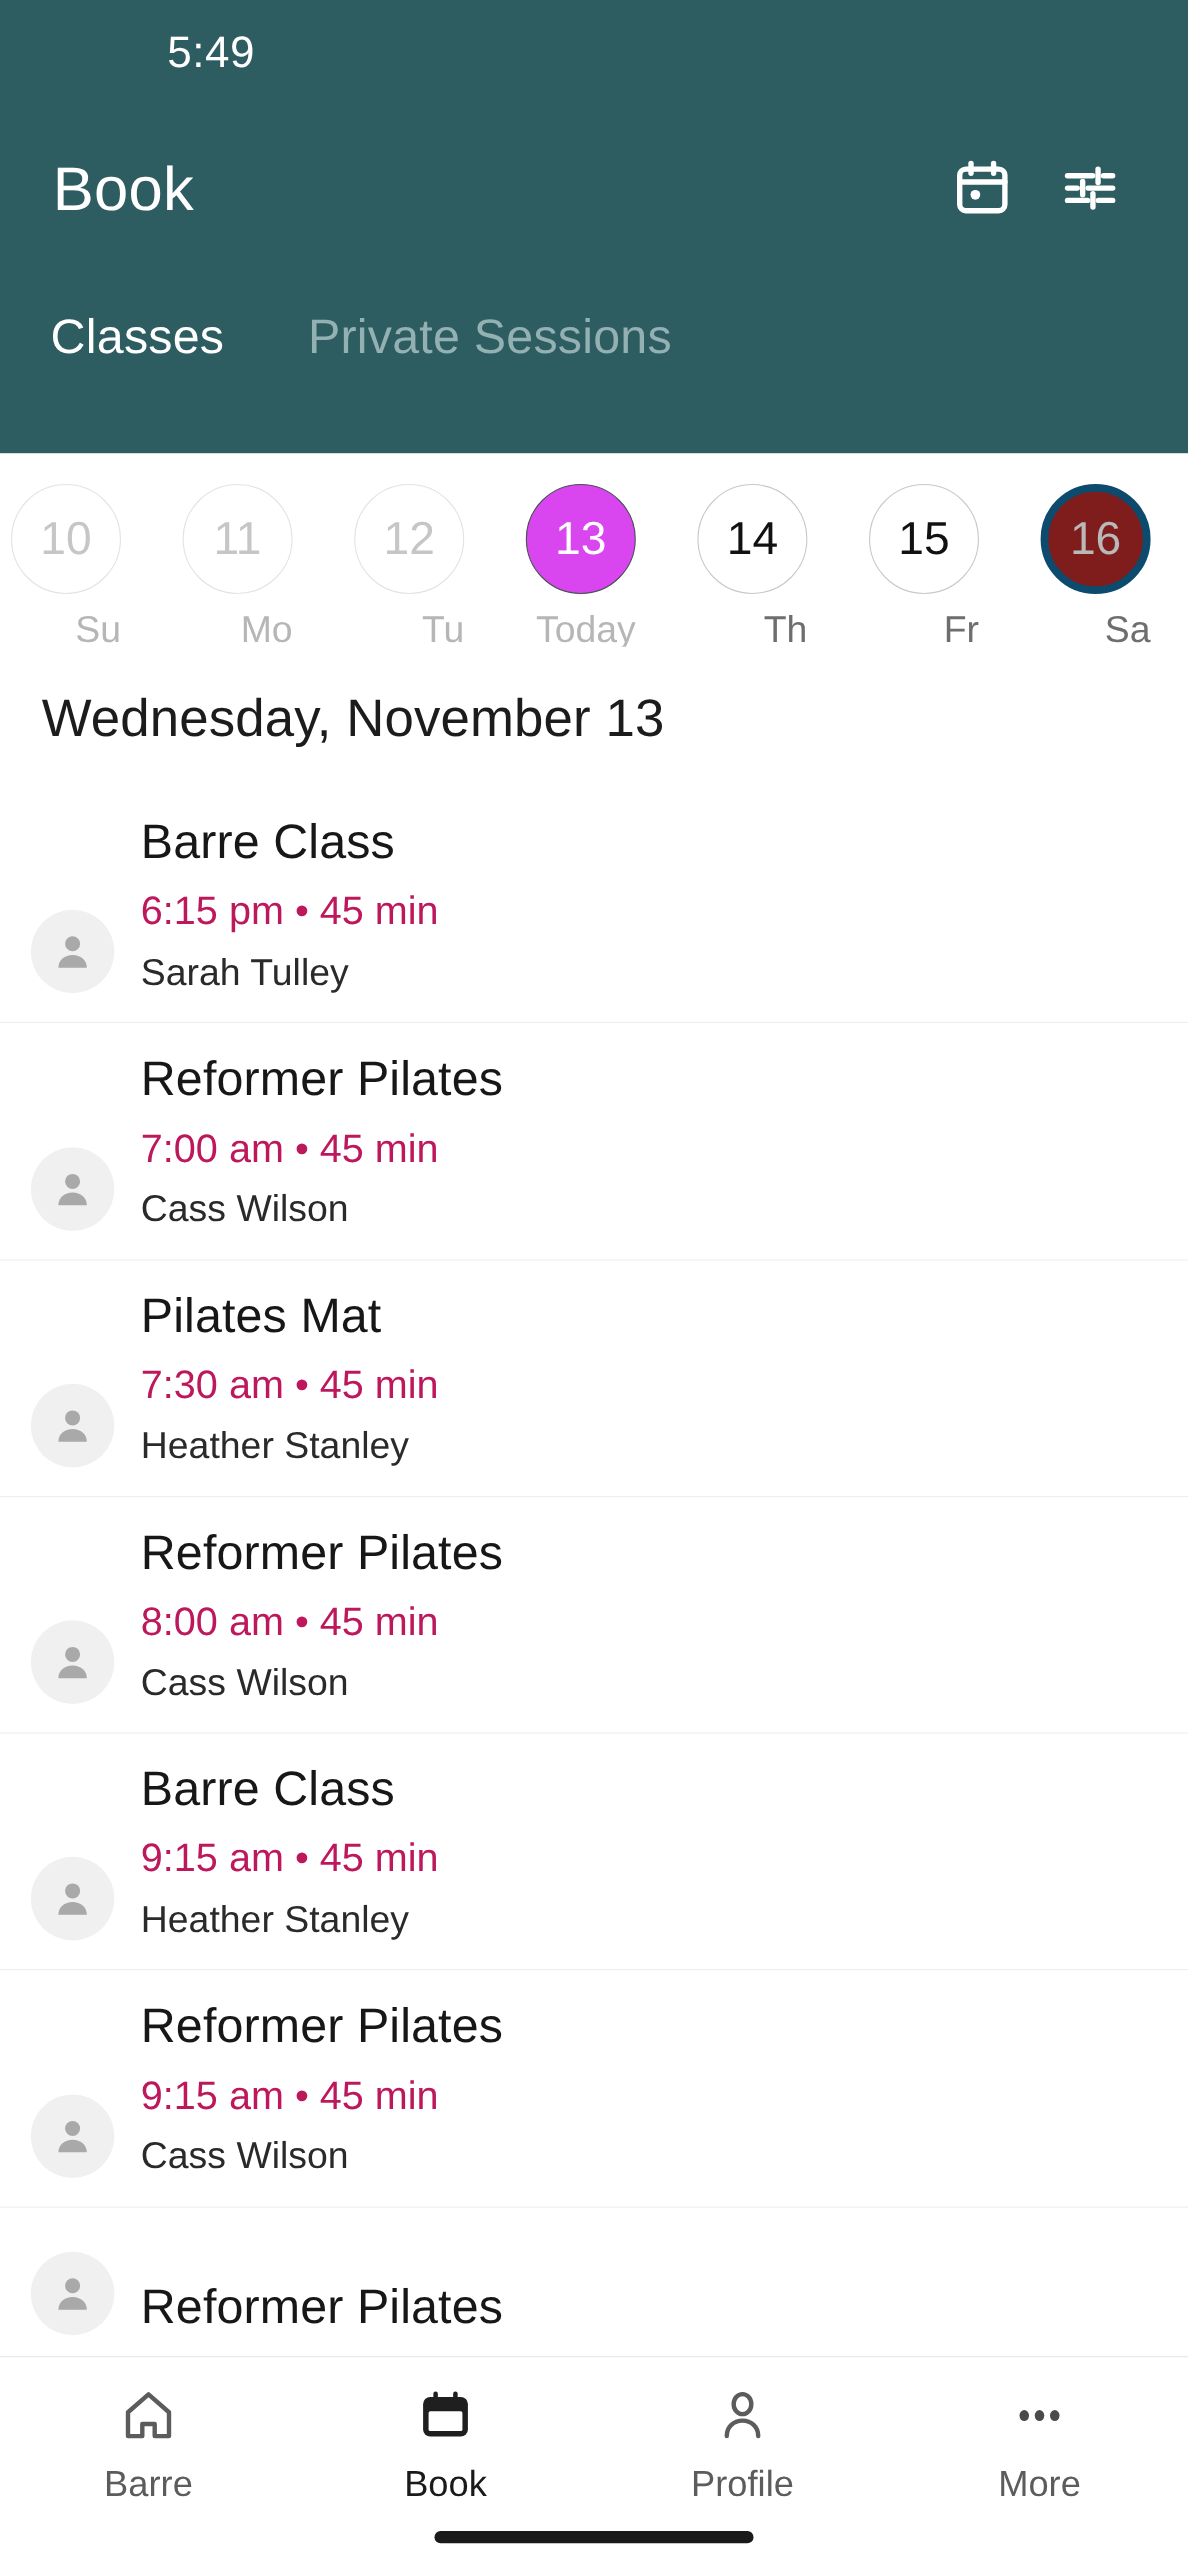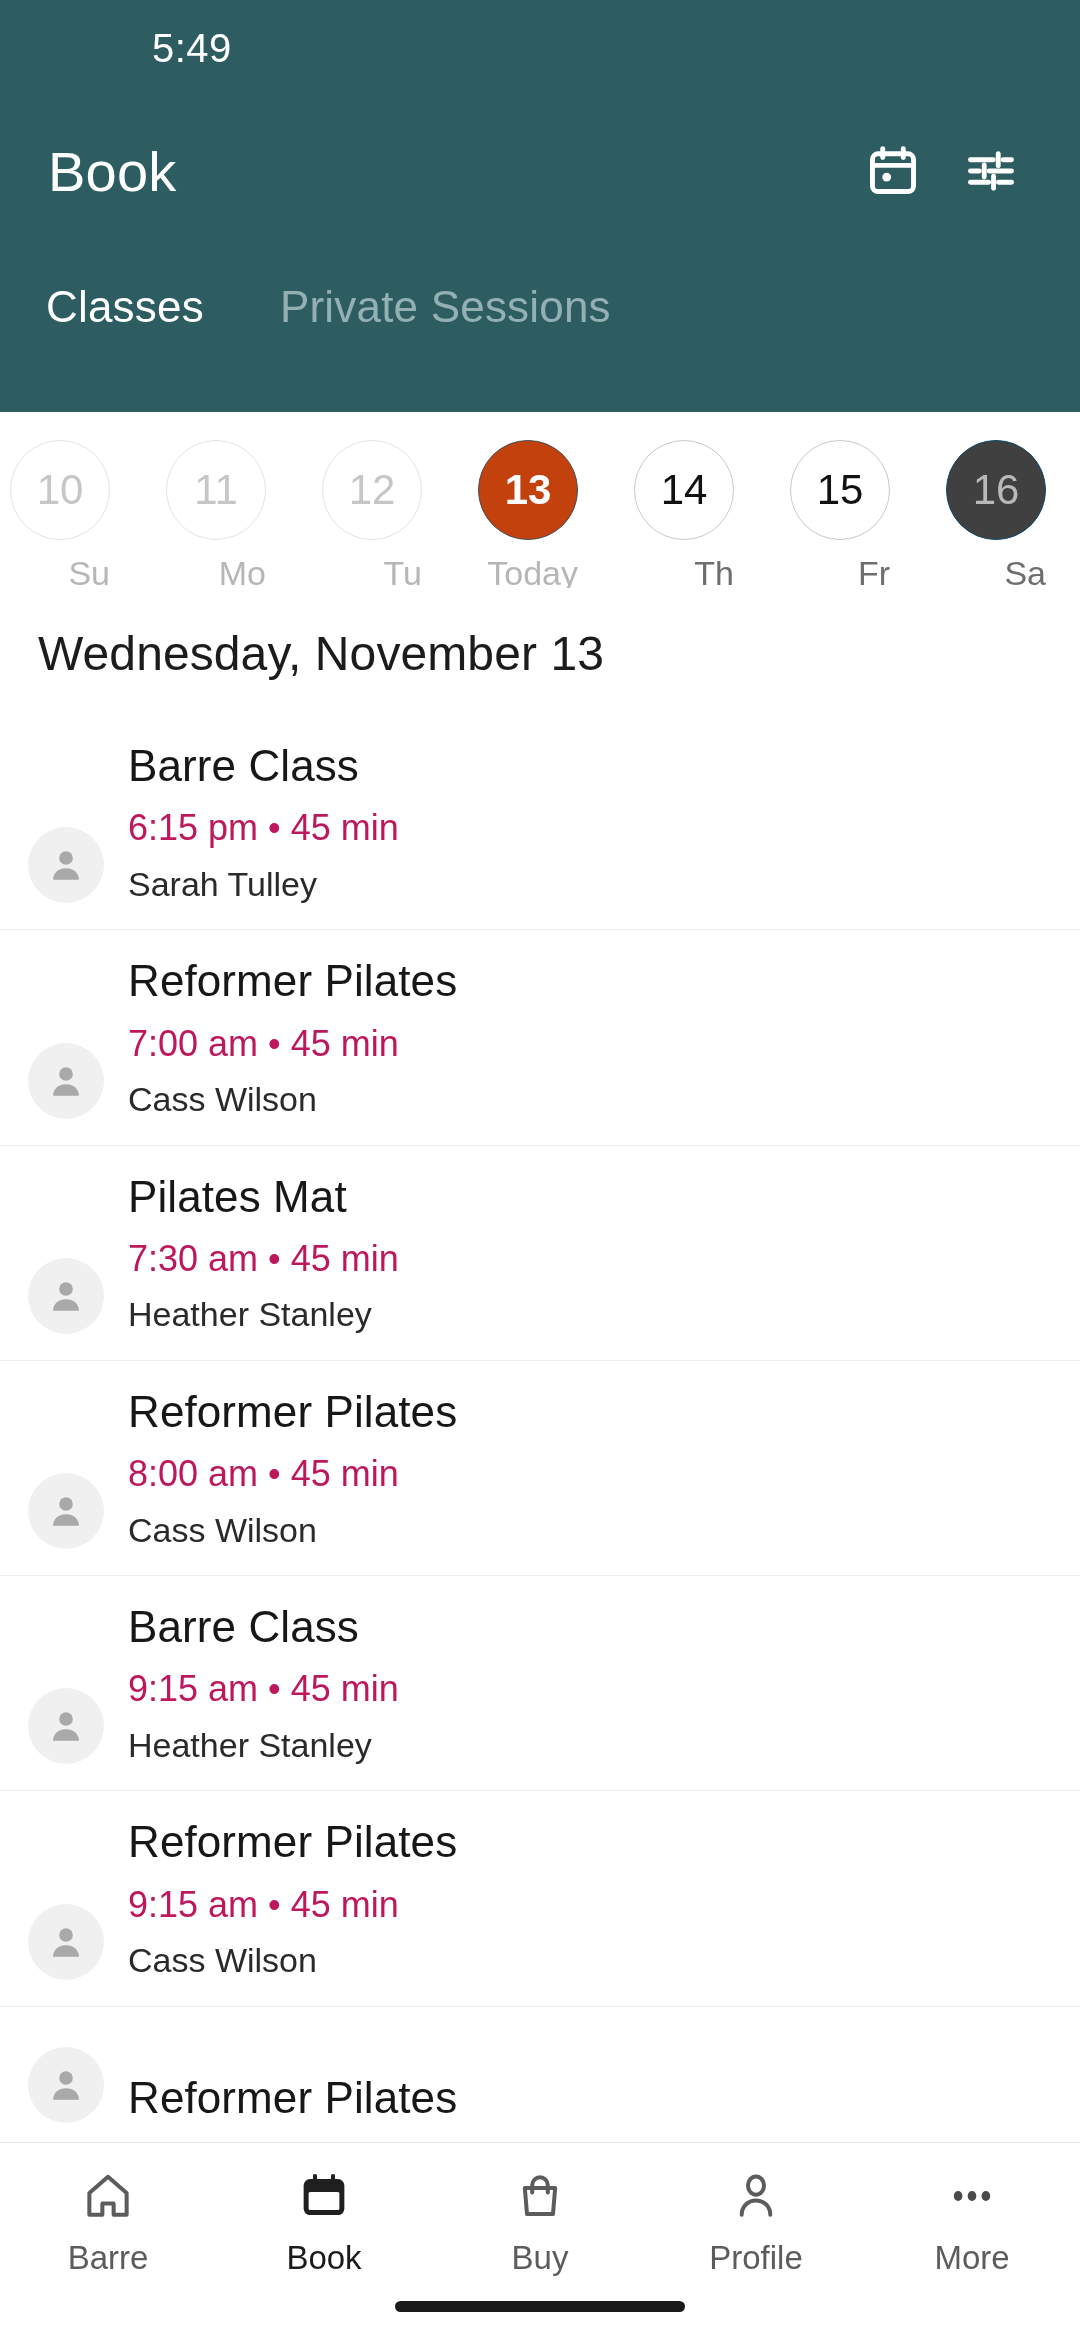--- a/index.html
+++ b/index.html
@@ -121,28 +121,28 @@
     background: #ffffff;
     border: 1px solid #E3E3E3;
     color: #C6C6C6;
   }
   .daycircle.future {
     border: 1px solid #C9C9C9;
     color: #111111;
     font-weight: 500;
   }
   .daycircle.selected {
-    background: #c2410c;
+    background: #d946ef;
     border: 1px solid #4A4F58;
     color: #ffffff;
-    font-weight: 700;
+    font-weight: 400;
   }
   .daycircle.edge {
-    background: #404040;
-    border: 1px solid #0c4a6e;
+    background: #7f1d1d;
+    border: 7px solid #0c4a6e;
     color: #B9B9B9;
   }
   .daylabel {
     margin-top: 14px;
     font-size: 34px;
     color: #B6B6B6;
   }
   .daylabel.dark { color: #6E6E6E; }
 
   
@@ -452,29 +452,20 @@
         <svg width="52" height="52" viewBox="0 0 24 24">
           <rect x="2.6" y="4.2" width="18.8" height="16.6" rx="3.0" fill="#1F1F1F"></rect>
           <rect x="4.9" y="10.2" width="14.2" height="8.3" rx="0.7" fill="#ffffff"></rect>
           <rect x="6.9" y="1.9" width="1.9" height="3.4" rx="0.9" fill="#1F1F1F"></rect>
           <rect x="15.2" y="1.9" width="1.9" height="3.4" rx="0.9" fill="#1F1F1F"></rect>
         </svg>
       </div>
       <div class="navlabel">Book</div>
     </div>
 
-    <div class="navitem">
-      <div class="navicon">
-        <svg width="52" height="52" viewBox="0 0 24 24" fill="none" stroke="#5C5C5C" stroke-width="1.85" stroke-linejoin="round" stroke-linecap="round">
-          <path d="M5.0 8.3h14l-1.0 12.0H6.0z"></path>
-          <path d="M8.4 10.4V7.0a3.6 3.6 0 0 1 7.2 0v3.4"></path>
-        </svg>
-      </div>
-      <div class="navlabel">Buy</div>
-    </div>
 
     <div class="navitem">
       <div class="navicon">
         <svg width="52" height="52" viewBox="0 0 24 24" fill="none" stroke="#5C5C5C" stroke-width="1.85" stroke-linecap="round">
           <ellipse cx="12" cy="7.2" rx="3.7" ry="4.2"></ellipse>
           <path d="M5.4 20.6c0-3.8 2.9-6.5 6.6-6.5s6.6 2.7 6.6 6.5"></path>
         </svg>
       </div>
       <div class="navlabel">Profile</div>
     </div>

